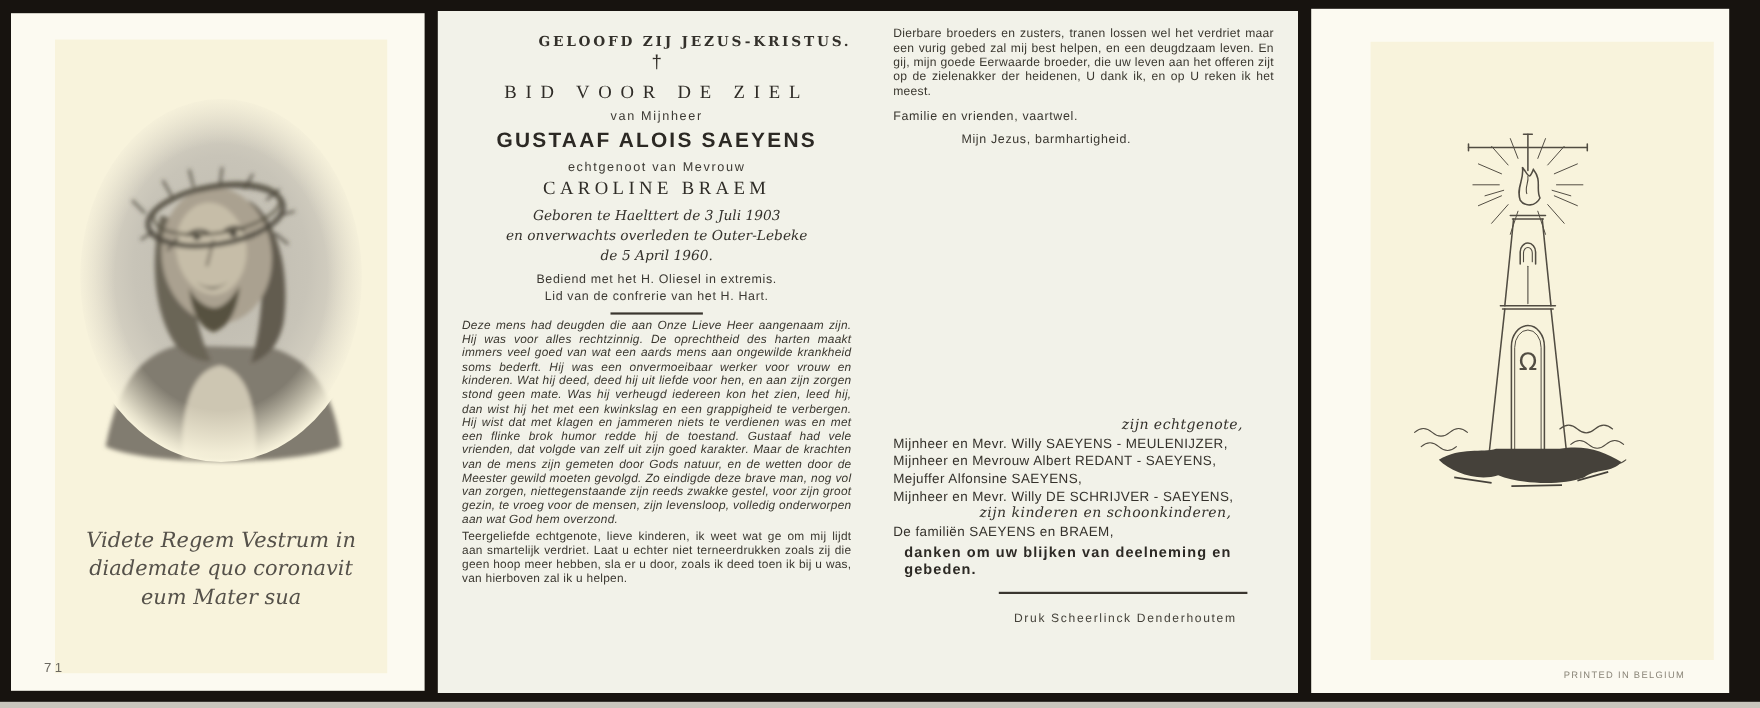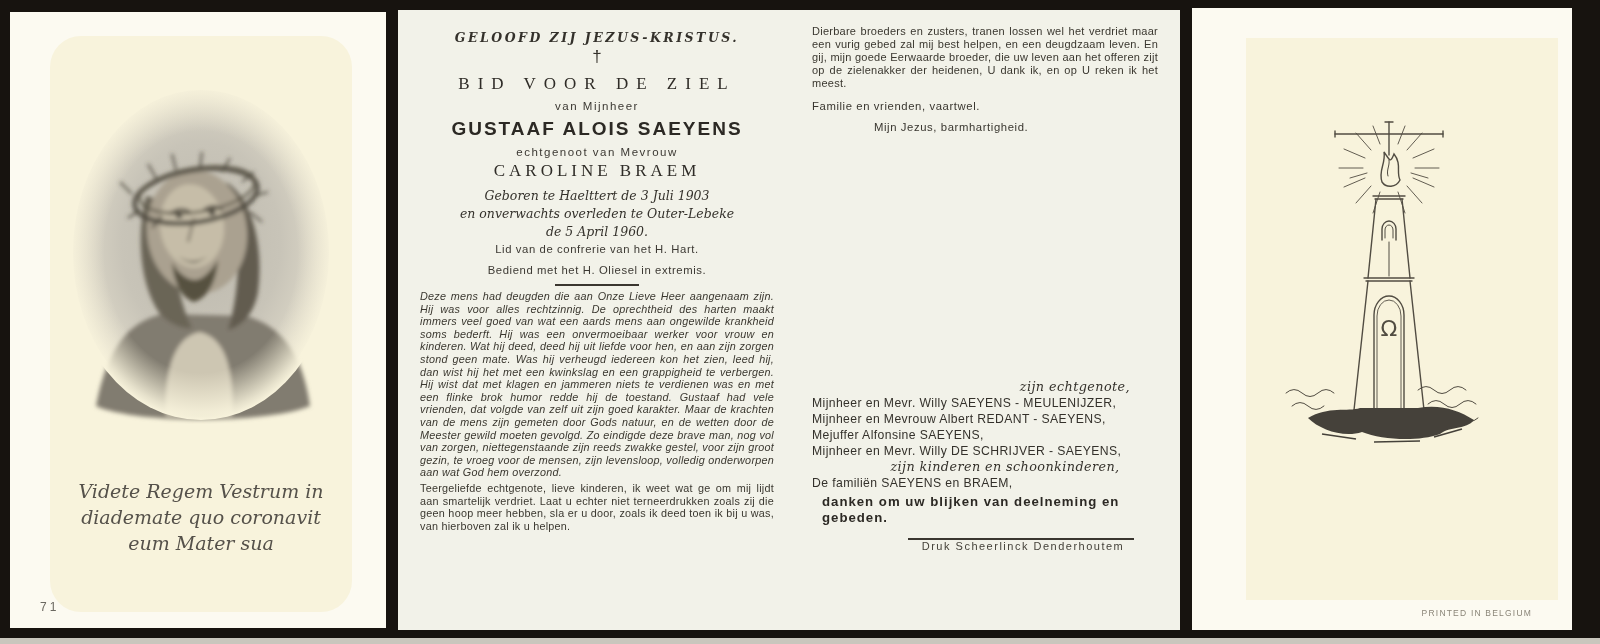--- a/index.html
+++ b/index.html
@@ -4,35 +4,35 @@
 <style>
   html,body{margin:0;padding:0;background:#000;}
   .scan{position:relative;width:1600px;height:644px;background:#17130f;overflow:hidden;
         font-family:"Liberation Sans",sans-serif;color:#39362f;}
   
   .page{position:absolute;background:#fcfaf1;}
   .page-left{left:10px;top:12px;width:376px;height:616px;}
   .page-right{left:1192px;top:8px;width:380px;height:622px;}
   
   .holy-card{position:absolute;background:#f8f3dc;}
-  .card-left{left:40px;top:24px;width:302px;height:576px;border-radius:31px;}
+  .card-left{left:40px;top:24px;width:302px;height:576px;}
   .card-right{left:54px;top:30px;width:312px;height:562px;}
   
   .card-middle{position:absolute;left:398px;top:10px;width:782px;height:620px;background:#f2f2e9;}
 
   .portrait-svg{position:absolute;left:16px;top:48px;width:270px;height:340px;}
   .latin{position:absolute;left:0;top:442px;width:100%;text-align:center;
          font-family:"DejaVu Serif",serif;font-style:italic;font-size:19px;line-height:26px;color:#55514a;}
   .page-number{position:absolute;left:30px;bottom:14px;font-size:12px;letter-spacing:3px;color:#6b6860;}
 
   .col-left{position:absolute;left:22px;top:0;width:354px;text-align:center;}
   .col-right{position:absolute;left:414px;top:0;width:346px;text-align:left;}
 
-  .motto{margin-top:20px;font-family:"DejaVu Serif",serif;font-style:italic;font-weight:bold;
-         font-size:12.5px;letter-spacing:2.5px;color:#34312b;}
+  .motto{margin-top:20px;font-family:"DejaVu Serif",serif;font-weight:bold;
+         font-size:12.5px;letter-spacing:2.5px;color:#34312b;text-align:right;}
   .cross{font-size:17px;margin-top:2px;color:#34312b;}
   .pray-title{margin-top:7px;font-family:"Liberation Serif",serif;font-size:17px;letter-spacing:8px;color:#2f2c27;}
   .small-line{margin-top:6px;font-size:11.5px;letter-spacing:1.5px;color:#3c3933;}
   .deceased{margin-top:6px;font-weight:bold;font-size:19px;letter-spacing:2px;color:#2c2924;}
   .spouse{margin-top:3px;font-family:"Liberation Serif",serif;font-size:17px;letter-spacing:4px;color:#2f2c27;}
   .it-line{font-family:"DejaVu Serif",serif;font-style:italic;font-size:12.5px;line-height:18px;color:#34312b;}
   .it-block{margin-top:6px;}
   .sac-line{font-size:11.3px;line-height:16px;letter-spacing:0.6px;color:#3c3933;}
   .rule-small{width:84px;height:2px;background:#3a362f;margin:6px auto 4px auto;}
   .body-par{font-size:10.8px;line-height:12.6px;text-align:justify;letter-spacing:0.25px;color:#3a372f;}
@@ -43,21 +43,21 @@
   .farewell{margin-top:10px;font-size:11.3px;letter-spacing:0.6px;}
   .mercy{margin-top:9px;margin-left:62px;font-size:11.3px;letter-spacing:0.6px;}
   .family-spacer{height:246px;}
   .fam-line{font-size:12.2px;line-height:16px;letter-spacing:0.4px;color:#34312b;}
   .fam-it{font-family:"DejaVu Serif",serif;font-style:italic;font-size:12.8px;}
   .fam-right{text-align:right;padding-right:28px;}
   .fam-center{text-align:center;padding-left:40px;font-style:italic;}
   .thanks{margin-top:3px;padding-left:10px;font-weight:bold;font-size:13.2px;line-height:16px;
           letter-spacing:1px;color:#2c2924;width:330px;}
   .printer-rule{width:226px;height:2px;background:#3a362f;margin:12px 0 0 96px;}
-  .printer{margin:0 0 0 66px;width:290px;text-align:center;font-size:11px;letter-spacing:1.5px;color:#45423a;}
+  .printer{margin:16px 0 0 66px;width:290px;text-align:center;font-size:11px;letter-spacing:1.5px;color:#45423a;}
 
   .beacon-svg{position:absolute;left:32px;top:80px;width:230px;height:335px;}
   .printed-in{position:absolute;right:40px;bottom:12px;font-size:8.5px;letter-spacing:1.2px;color:#8a8578;}
   .scan-strip{position:absolute;left:0;bottom:0;width:100%;height:6px;background:#c9c6bd;}
 </style>
 </head>
 <body>
 
 <div class="scan">
 
@@ -132,22 +132,22 @@
       <div class="pray-title">BID VOOR DE ZIEL</div>
       <div class="small-line">van Mijnheer</div>
       <div class="deceased">GUSTAAF ALOIS SAEYENS</div>
       <div class="small-line">echtgenoot van Mevrouw</div>
       <div class="spouse">CAROLINE BRAEM</div>
       <div class="it-block">
         <div class="it-line">Geboren te Haelttert de 3 Juli 1903</div>
         <div class="it-line">en onverwachts overleden te Outer-Lebeke</div>
         <div class="it-line">de 5 April 1960.</div>
       </div>
+      <div class="sac-line" style="margin-top:5px;">Bediend met het H. Oliesel in extremis.</div>
       <div class="sac-line">Lid van de confrerie van het H. Hart.</div>
-      <div class="sac-line" style="margin-top:5px;">Bediend met het H. Oliesel in extremis.</div>
       <div class="rule-small"></div>
       <div class="body-par par1">Deze mens had deugden die aan Onze Lieve Heer aangenaam zijn. Hij was voor alles rechtzinnig. De oprechtheid des harten maakt immers veel goed van wat een aards mens aan ongewilde krankheid soms bederft. Hij was een onvermoeibaar werker voor vrouw en kinderen. Wat hij deed, deed hij uit liefde voor hen, en aan zijn zorgen stond geen mate. Was hij verheugd iedereen kon het zien, leed hij, dan wist hij het met een kwinkslag en een grappigheid te verbergen. Hij wist dat met klagen en jammeren niets te verdienen was en met een flinke brok humor redde hij de toestand. Gustaaf had vele vrienden, dat volgde van zelf uit zijn goed karakter. Maar de krachten van de mens zijn gemeten door Gods natuur, en de wetten door de Meester gewild moeten gevolgd. Zo eindigde deze brave man, nog vol van zorgen, niettegenstaande zijn reeds zwakke gestel, voor zijn groot gezin, te vroeg voor de mensen, zijn levensloop, volledig onderworpen aan wat God hem overzond.</div>
       <div class="body-par par2">Teergeliefde echtgenote, lieve kinderen, ik weet wat ge om mij lijdt aan smartelijk verdriet. Laat u echter niet terneerdrukken zoals zij die geen hoop meer hebben, sla er u door, zoals ik deed toen ik bij u was, van hierboven zal ik u helpen.</div>
     </div>
 
     <div class="col-right">
       <div class="addr-par">Dierbare broeders en zusters, tranen lossen wel het verdriet maar een vurig gebed zal mij best helpen, en een deugdzaam leven. En gij, mijn goede Eerwaarde broeder, die uw leven aan het offeren zijt op de zielenakker der heidenen, U dank ik, en op U reken ik het meest.</div>
       <div class="farewell">Familie en vrienden, vaartwel.</div>
       <div class="mercy">Mijn Jezus, barmhartigheid.</div>
       <div class="family-spacer"></div>

